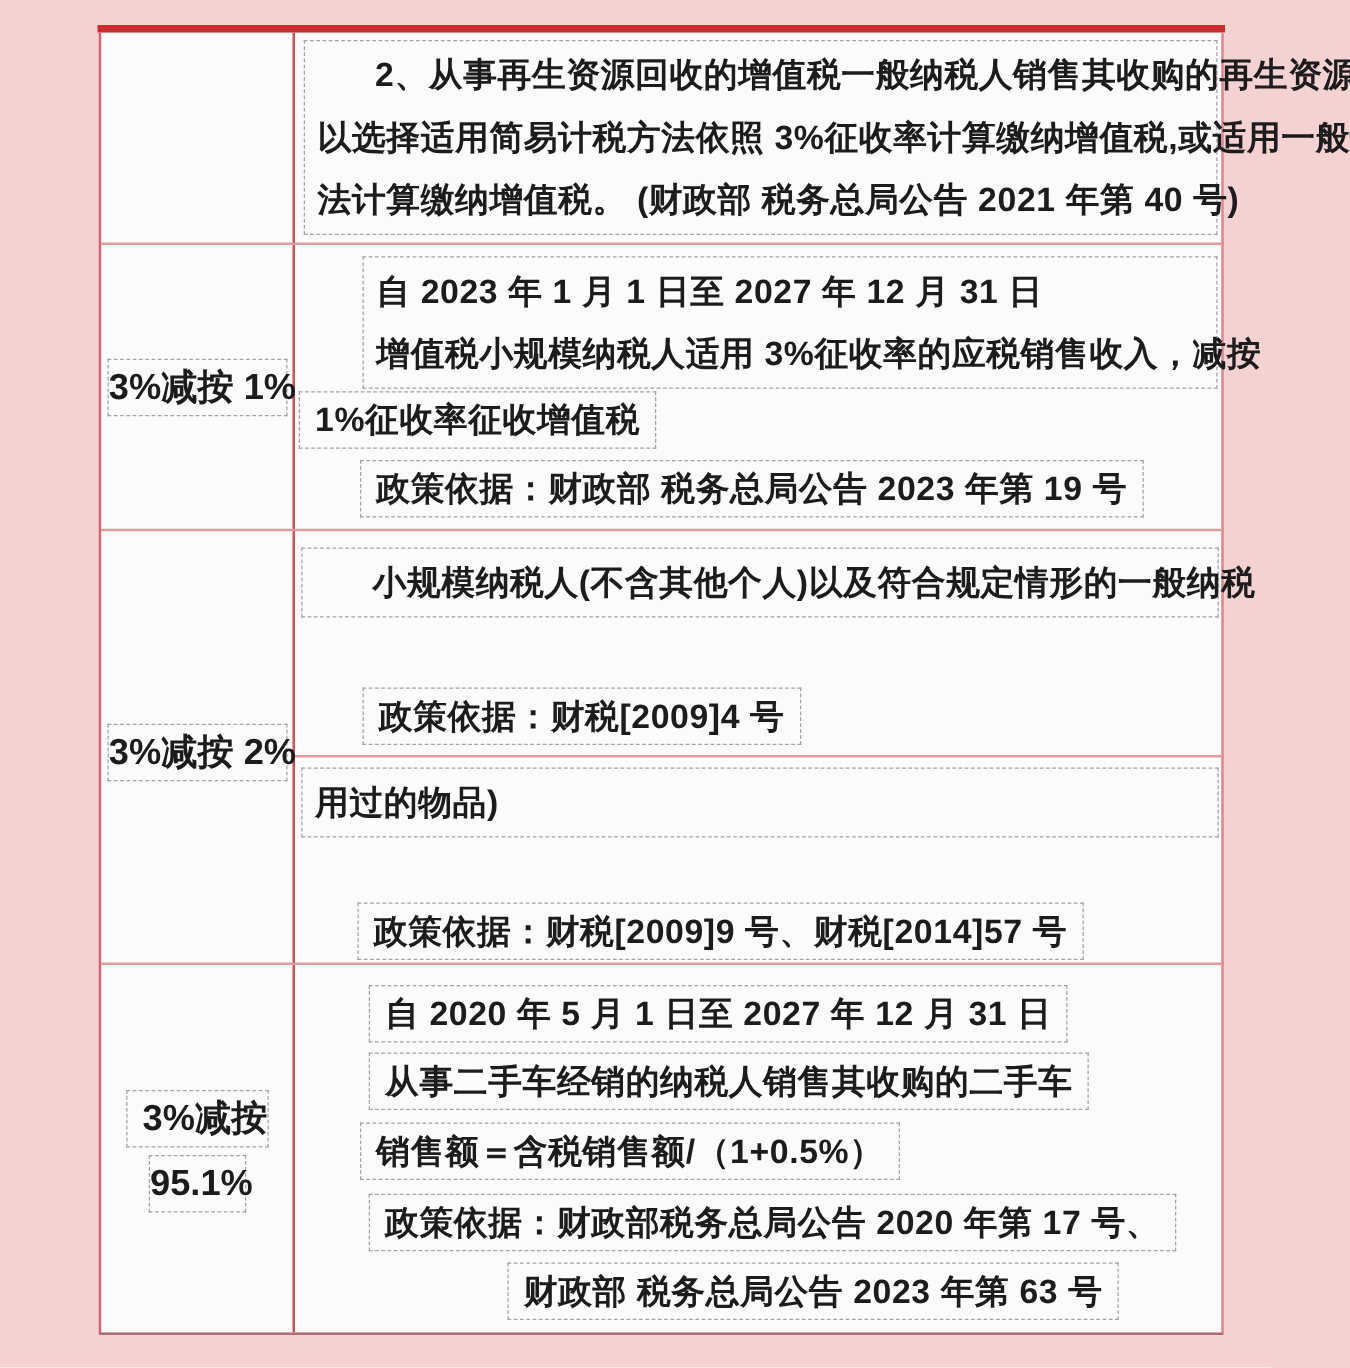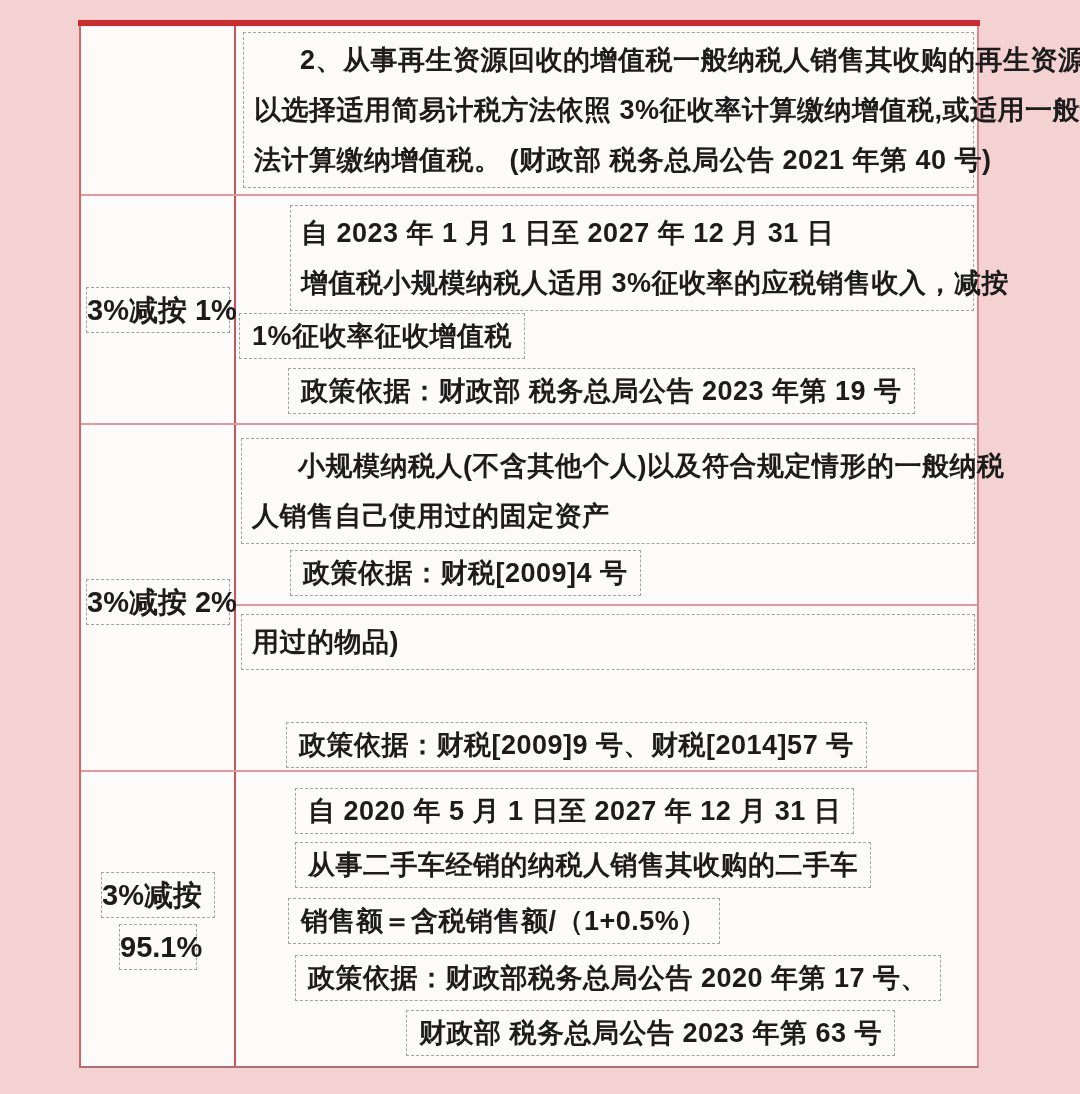--- a/index.html
+++ b/index.html
@@ -25,21 +25,21 @@
     font-size:27px;font-weight:600;letter-spacing:0.5px;
     background:transparent;
   }
   .box.single{padding:6px 12px;white-space:nowrap;line-height:32px;}
   .box.multi{padding:2px 10px;}
   .box.multi .ln{line-height:50px;white-space:nowrap;}
   .indent{text-indent:46px;}
   
   .lab{
     position:absolute;border:1px dashed #a3a3a3;
-    font-size:29px;font-weight:700;text-align:left;
+    font-size:29px;font-weight:700;text-align:right;
     line-height:36px;padding:4px 0;white-space:nowrap;
   }
 </style>
 </head>
 <body>
 
 <div class="abs table-bg"></div>
 <div class="abs top-border"></div>
 <div class="abs left-border"></div>
 <div class="abs right-border"></div>
@@ -60,21 +60,20 @@
 <div class="box multi" style="left:290px;top:205px;width:662px">
   <div class="ln">自 2023 年 1 月 1 日至 2027 年 12 月 31 日</div>
   <div class="ln">增值税小规模纳税人适用 3%征收率的应税销售收入，减按</div>
 </div>
 <div class="box single" style="left:239px;top:313px">1%征收率征收增值税</div>
 <div class="box single" style="left:288px;top:368px">政策依据：财政部 税务总局公告 2023 年第 19 号</div>
 
 <div class="lab" style="left:86px;top:579px;width:142px">3%减按 2%</div>
 <div class="box multi" style="left:241px;top:438px;width:712px">
   <div class="ln indent">小规模纳税人(不含其他个人)以及符合规定情形的一般纳税</div>
-  <div class="ln">人销售自己使用过的固定资产</div>
 </div>
 <div class="box single" style="left:290px;top:550px">政策依据：财税[2009]4 号</div>
 <div class="box multi" style="left:241px;top:614px;width:712px">
   <div class="ln">用过的物品)</div>
 </div>
 <div class="box single" style="left:286px;top:722px">政策依据：财税[2009]9 号、财税[2014]57 号</div>
 
 <div class="lab" style="left:101px;top:872px;width:112px">3%减按</div>
 <div class="lab" style="left:119px;top:924px;width:76px">95.1%</div>
 <div class="box single" style="left:295px;top:788px">自 2020 年 5 月 1 日至 2027 年 12 月 31 日</div>

